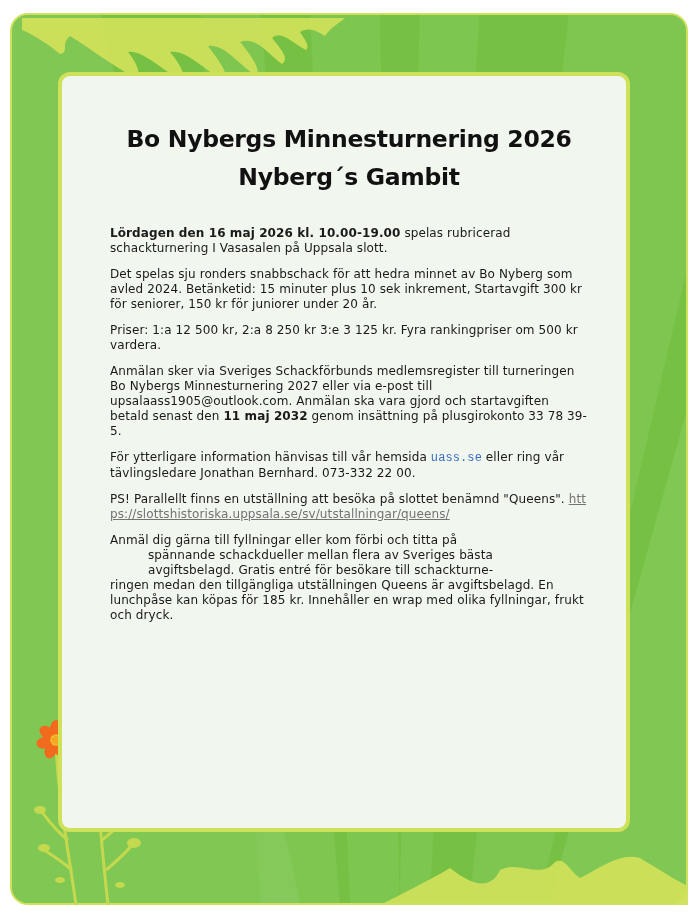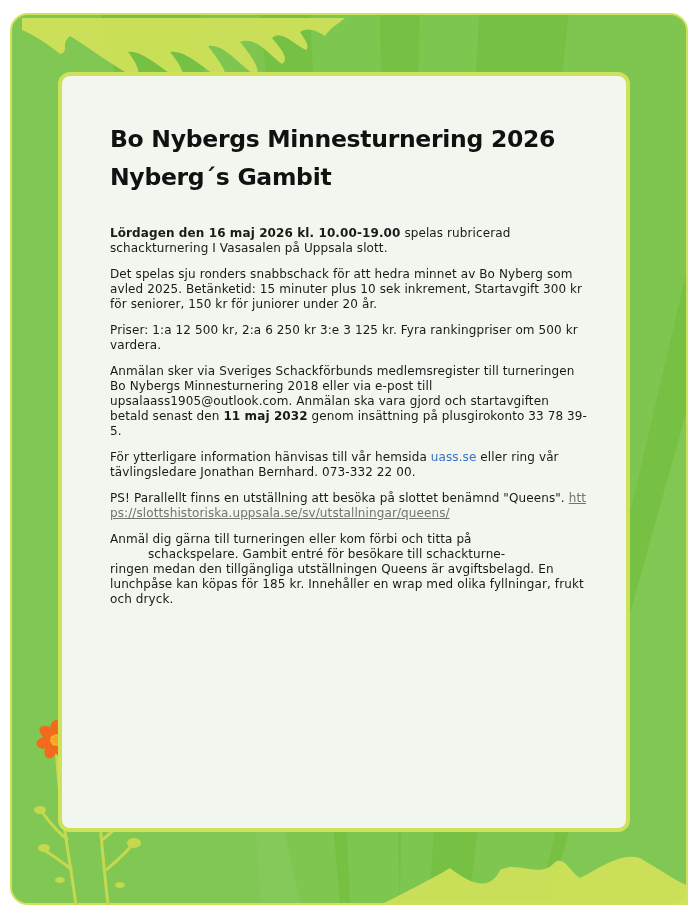--- a/index.html
+++ b/index.html
@@ -13,30 +13,30 @@
   .panel {
     position: absolute; left: 58px; top: 72px; width: 572px; height: 760px;
     background: #f1f6ef; border: 4px solid #cfe05a; border-radius: 12px;
     box-sizing: border-box;
   }
   .content {
     position: absolute; left: 110px; top: 120px; width: 478px;
     font-family: "DejaVu Sans", sans-serif; color: #1a1a1a;
   }
   h1 {
-    margin: 0; font-family: "DejaVu Sans", sans-serif;
+    margin: 0; text-align: center; font-family: "DejaVu Sans", sans-serif;
     font-weight: bold; font-size: 23.5px; line-height: 38px; letter-spacing: -0.3px;
     color: #111;
   }
   .p {
     margin: 0 0 11px 0; font-size: 12px; line-height: 15px; letter-spacing: 0.1px;
   }
   .p b { font-weight: bold; }
   .intro { margin-top: 30px; }
-  a.link { color: #3a6fc4; text-decoration: none; }
+  a.link { color: #3a6fc4; text-decoration: none; font-family: Liberation Mono, monospace; }
   a.link-u { color: #737373; text-decoration: underline; }
   .indent-line { display: block; padding-left: 38px; }
   .deco { position: absolute; left: 0; top: 0; width: 700px; height: 914px; pointer-events: none; }
 </style>
 </head>
 <body>
 
 <div class="frame">
   <svg class="rays" viewBox="0 0 678 892" preserveAspectRatio="none">
     <polygon points="0,0 90,0 290,892 0,892" fill="#88cc60" opacity="0.55"></polygon>
@@ -106,28 +106,29 @@
 <div class="panel"></div>
 
 <div class="content">
   <h1>
     <span>Bo Nybergs Minnesturnering 2026</span><br>
     <span>Nyberg´s Gambit</span>
   </h1>
 
   <p class="p intro"><b>Lördagen den 16 maj 2026 kl. 10.00-19.00</b><span> spelas rubricerad schackturnering I Vasasalen på Uppsala slott.</span></p>
 
-  <p class="p">Det spelas sju ronders snabbschack för att hedra minnet av Bo Nyberg som avled 2025. Betänketid: 15 minuter plus 10 sek inkrement, Startavgift 300 kr för seniorer, 150 kr för juniorer under 20 år.</p>
+  <p class="p">Det spelas sju ronders snabbschack för att hedra minnet av Bo Nyberg som avled 2024. Betänketid: 15 minuter plus 10 sek inkrement, Startavgift 300 kr för seniorer, 150 kr för juniorer under 20 år.</p>
 
-  <p class="p">Priser: 1:a 12 500 kr, 2:a 6 250 kr 3:e 3 125 kr. Fyra rankingpriser om 500 kr vardera.</p>
+  <p class="p">Priser: 1:a 12 500 kr, 2:a 8 250 kr 3:e 3 125 kr. Fyra rankingpriser om 500 kr vardera.</p>
 
-  <p class="p"><span>Anmälan sker via Sveriges Schackförbunds medlemsregister till turneringen Bo Nybergs Minnesturnering 2018 eller via e-post till upsalaass1905@outlook.com. Anmälan ska vara gjord och startavgiften betald senast den </span><b>11 maj 2032</b><span> genom insättning på plusgirokonto 33 78 39-5.</span></p>
+  <p class="p"><span>Anmälan sker via Sveriges Schackförbunds medlemsregister till turneringen Bo Nybergs Minnesturnering 2027 eller via e-post till upsalaass1905@outlook.com. Anmälan ska vara gjord och startavgiften betald senast den </span><b>11 maj 2032</b><span> genom insättning på plusgirokonto 33 78 39-5.</span></p>
 
   <p class="p"><span>För ytterligare information hänvisas till vår hemsida </span><a class="link">uass.se</a><span> eller ring vår tävlingsledare Jonathan Bernhard. 073-332 22 00.</span></p>
 
   <p class="p"><span>PS! Parallellt finns en utställning att besöka på slottet benämnd "Queens". </span><a class="link-u" style="word-break: break-all;">https://slottshistoriska.uppsala.se/sv/utstallningar/queens/</a></p>
 
   <p class="p">
-    <span style="display:block">Anmäl dig gärna till turneringen eller kom förbi och titta på</span>
-    <span class="indent-line">schackspelare. Gambit entré för besökare till schackturne-</span>
+    <span style="display:block">Anmäl dig gärna till fyllningar eller kom förbi och titta på</span>
+    <span class="indent-line">spännande schackdueller mellan flera av Sveriges bästa</span>
+    <span class="indent-line">avgiftsbelagd. Gratis entré för besökare till schackturne-</span>
     <span style="display:block">ringen medan den tillgängliga utställningen Queens är avgiftsbelagd. En lunchpåse kan köpas för 185 kr. Innehåller en wrap med olika fyllningar, frukt och dryck.</span>
   </p>
 </div>
 
 </body></html>

